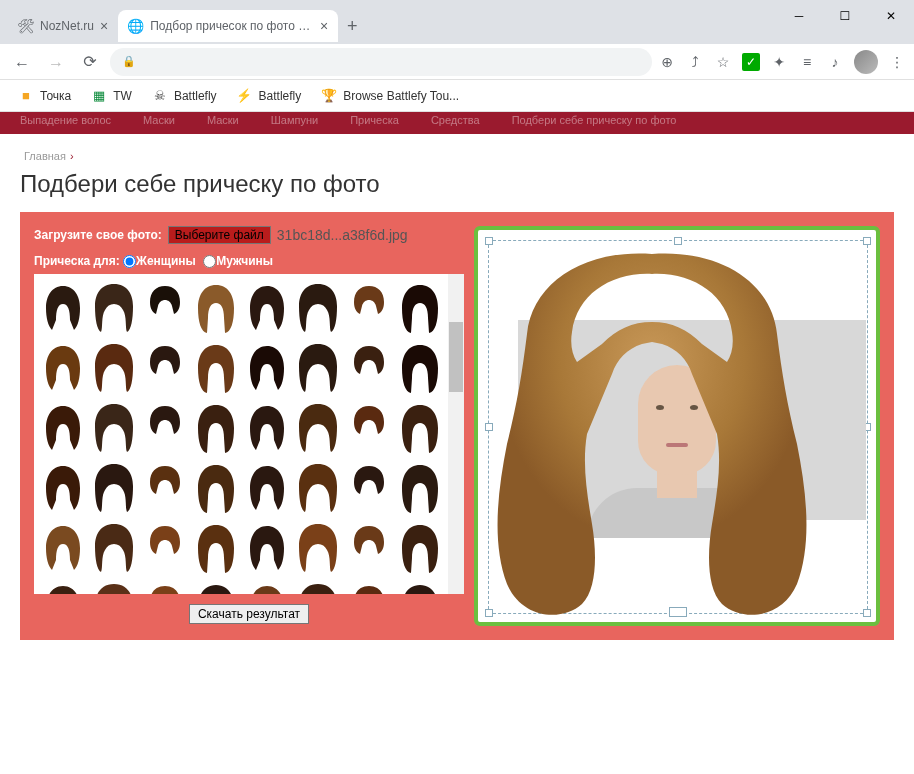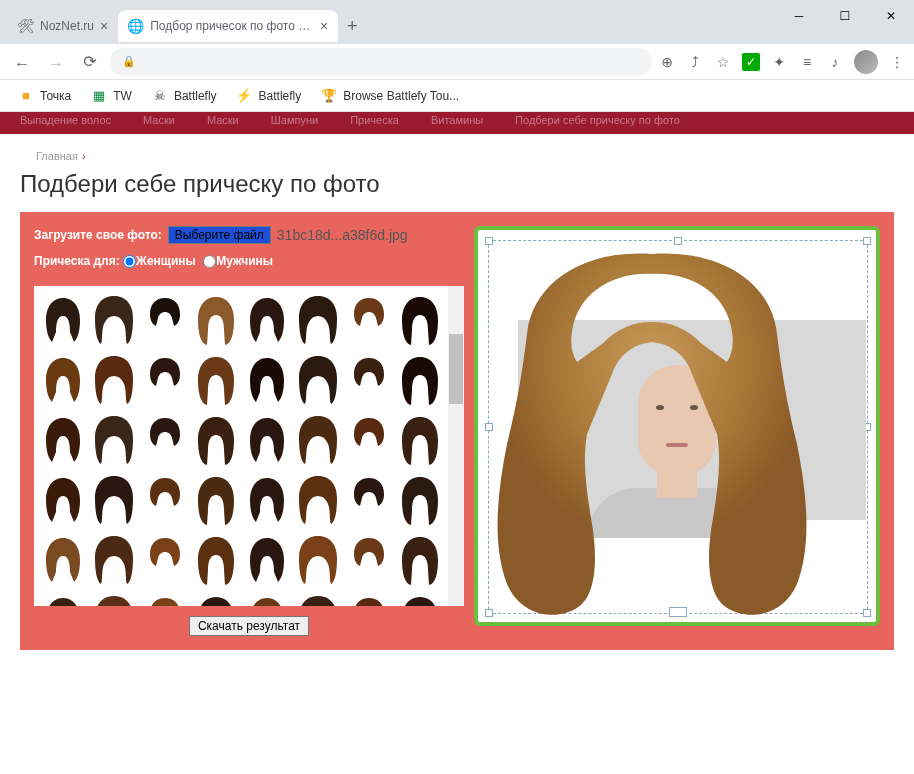--- a/index.html
+++ b/index.html
@@ -23,29 +23,29 @@
 .ext-icons .ico{width:18px;height:18px;display:flex;align-items:center;justify-content:center;font-size:14px;color:#5f6368}
 .avatar{width:24px;height:24px;border-radius:50%;background:linear-gradient(135deg,#888,#bbb)}
 .bookmarks{height:32px;background:#fff;display:flex;align-items:center;padding:0 10px;gap:4px;border-bottom:1px solid #e0e0e0;font-size:12px}
 .bm{display:flex;align-items:center;gap:6px;padding:4px 8px;color:#333;cursor:pointer}
 .bm .bic{width:16px;height:16px;display:flex;align-items:center;justify-content:center;font-size:13px}
 .page{height:calc(774px - 8px - 36px - 36px - 32px);overflow:hidden;background:#fff}
 .navbar{background:#9a1a2e;color:#fff;padding:2px 20px 6px;font-size:13px}
 .navbar-row{display:flex;gap:32px;flex-wrap:wrap}
 .navbar-row span{cursor:pointer}
 .content{padding:10px 20px}
-.breadcrumb{font-size:11px;color:#999;margin:6px 16px}
+.breadcrumb{font-size:11px;color:#999;margin:6px 4px}
 .breadcrumb .chev{color:#9a1a2e;margin-left:4px}
 h1{font-size:24px;font-weight:normal;color:#333;margin:8px 0 14px}
 .redbox{background:#e8655e;padding:14px;display:flex;gap:10px;align-items:flex-start}
 .leftcol{flex:0 0 430px}
 .uploadrow{color:#fff;font-size:12px;font-weight:bold;display:flex;align-items:center;gap:6px;margin-bottom:10px}
-.filebtn{background:#1d4ed8;border:1px solid #767676;padding:1px 6px;font-size:12px;color:#000;font-weight:normal}
+.filebtn{background:#b91c1c;border:1px solid #767676;padding:1px 6px;font-size:12px;color:#000;font-weight:normal}
 .filename{color:#555;font-size:14px;font-weight:normal}
-.genderrow{color:#fff;font-size:12px;font-weight:bold;margin-bottom:18px}
+.genderrow{color:#fff;font-size:12px;font-weight:bold;margin-bottom:6px}
 .genderrow label{font-weight:bold;margin-right:4px}
 .genderrow input{vertical-align:middle}
 .hairgrid{background:#fff;width:430px;height:320px;position:relative;overflow:hidden;display:flex}
 .hairgrid-inner{flex:1;display:grid;grid-template-columns:repeat(8,1fr);grid-auto-rows:58px;gap:2px;padding:4px;overflow:hidden}
 .hair{display:flex;align-items:center;justify-content:center}
 .hair svg{width:46px;height:54px}
 .scrollbar{width:16px;background:#f1f1f1;position:relative}
 .scrollthumb{position:absolute;left:1px;right:1px;top:48px;height:70px;background:#c1c1c1}
 .dlbtn{display:block;margin:10px auto 0;background:#efefef;border:1px solid #767676;padding:2px 8px;font-size:12px}
 .rightcol{flex:1;position:relative}
@@ -133,21 +133,21 @@
 </div>
 
 <div class="page">
   <div class="navbar">
     <div class="navbar-row" style="opacity:0.4;font-size:11px;margin-bottom:2px">
       <span>Выпадение волос</span>
       <span>Маски</span>
       <span>Маски</span>
       <span>Шампуни</span>
       <span>Прическа</span>
-      <span>Витамины</span>
+      <span>Средства</span>
       <span>Подбери себе прическу по фото</span>
     </div>
   </div>
 
   <div class="content">
     <div class="breadcrumb">
       <span>Главная</span><span class="chev">›</span>
     </div>
     <h1>Подбери себе прическу по фото</h1>
 

